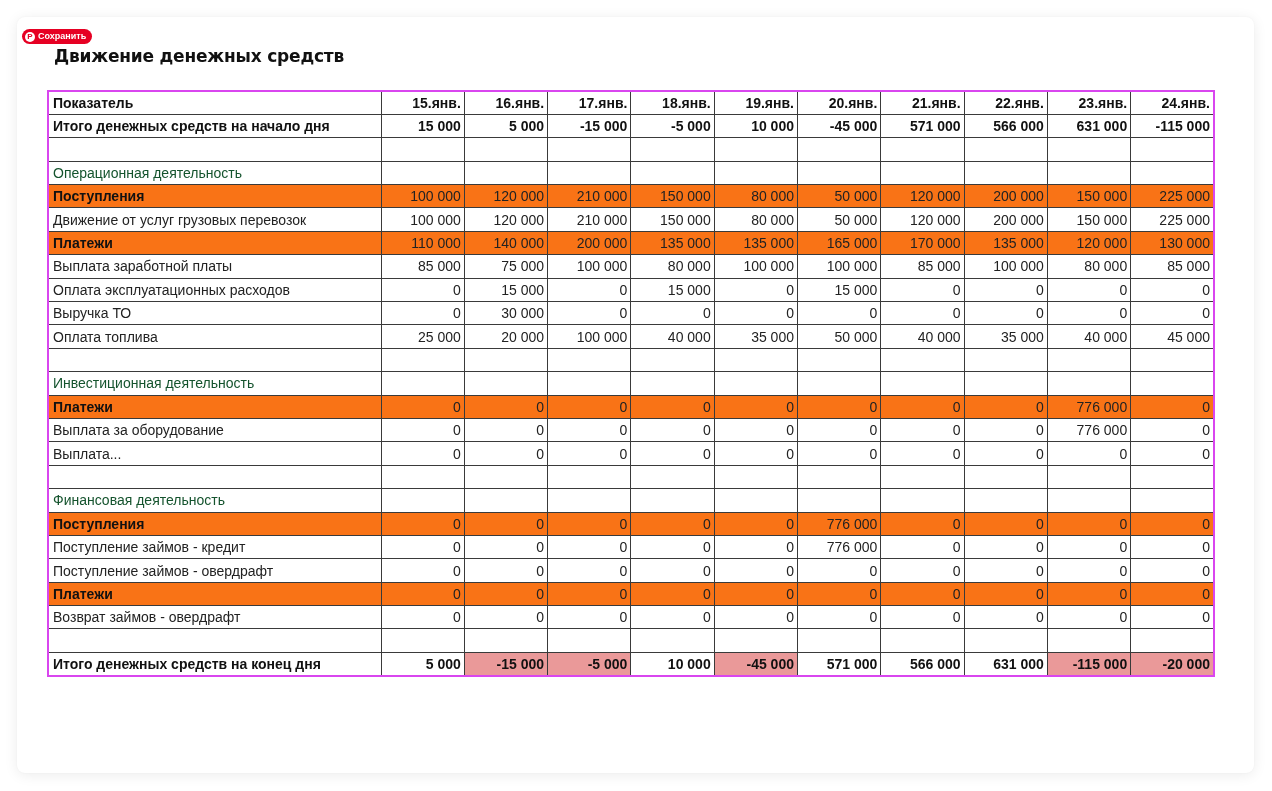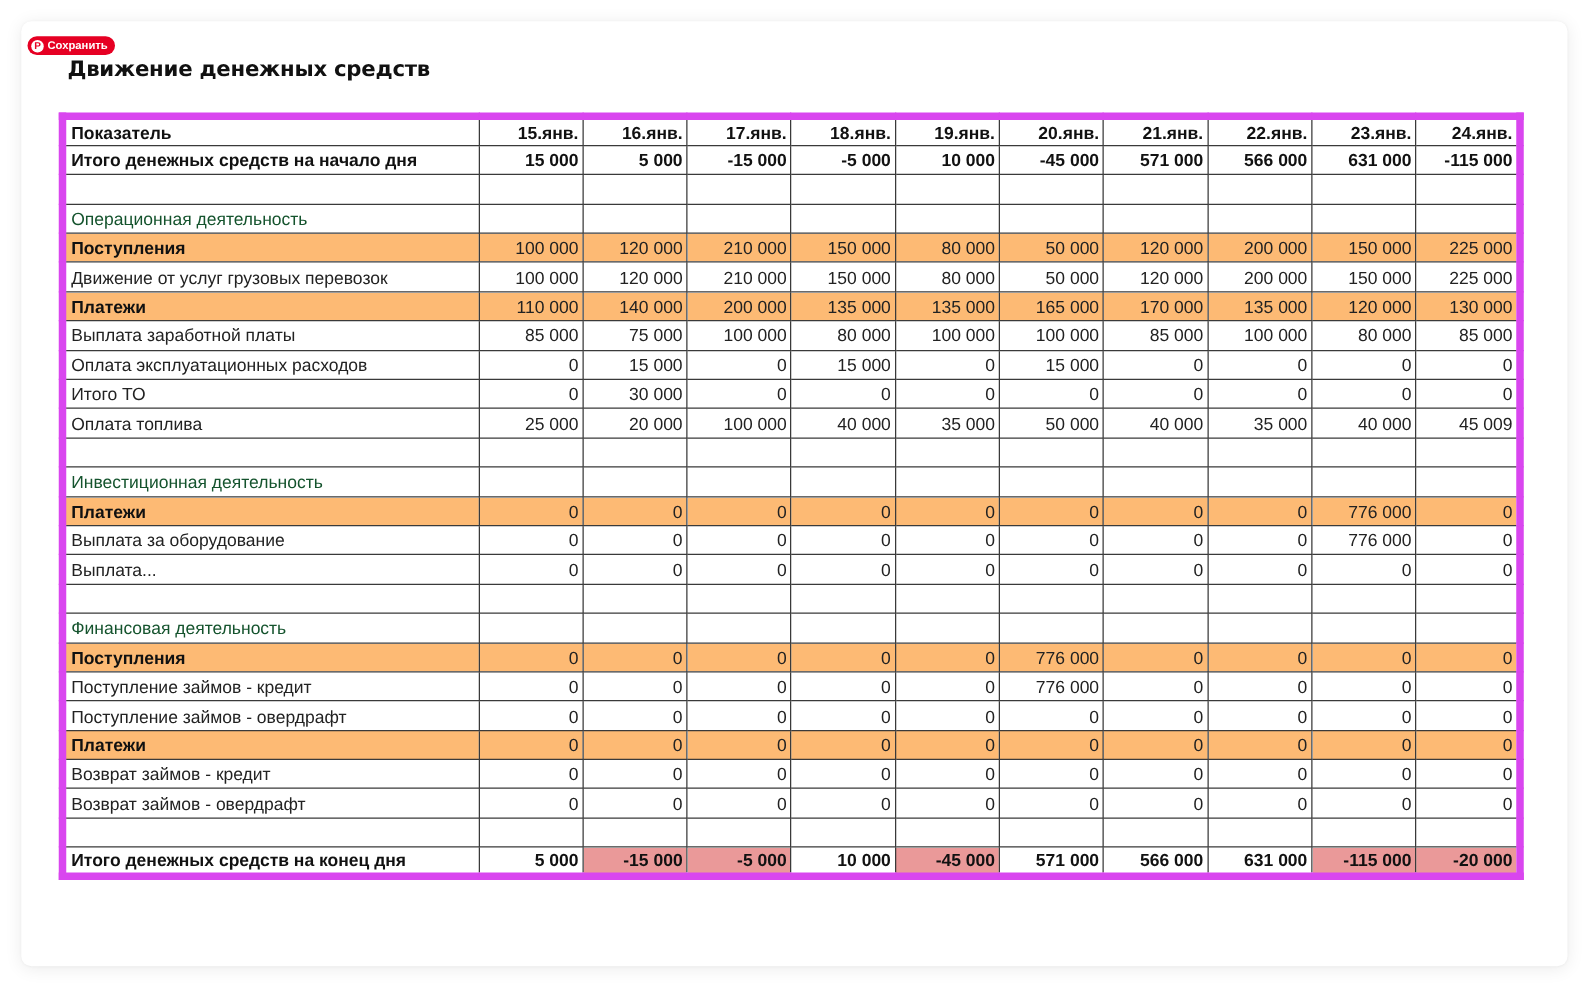--- a/index.html
+++ b/index.html
@@ -34,25 +34,25 @@
     font-size: 14px; color: #222;
   }
   table.cf col.c0 { width: 333px; }
   table.cf col.cd { width: 83.3px; }
   table.cf td {
     border: 1.5px solid #3a3a3a; height: 23.4px; padding: 0 3px 0 4px;
     white-space: nowrap; overflow: hidden; box-sizing: border-box;
   }
   table.cf td.num { text-align: right; }
   table.cf tr.bold td { font-weight: bold; color: #111; }
-  table.cf tr.sub td { background: #fdba74; }
+  table.cf tr.sub td { background: #f97316; }
   table.cf tr.section td.label { font-weight: normal; color: #14532d; }
   table.cf tr.sub td.label { font-weight: bold; color: #111; }
   table.cf td.neg { background: #ea9999; }
-  table.cf { border: 6px solid #d946ef; }
+  table.cf { border: 2px solid #d946ef; }
 </style>
 </head>
 <body>
 
 <div class="card"></div>
 
 <div class="pin-btn">
   <span class="pin-icon">P</span>
   <span>Сохранить</span>
 </div>
@@ -185,21 +185,21 @@
         <td class="num">0</td>
         <td class="num">15 000</td>
         <td class="num">0</td>
         <td class="num">15 000</td>
         <td class="num">0</td>
         <td class="num">0</td>
         <td class="num">0</td>
         <td class="num">0</td>
       </tr>
       <tr class="">
-        <td class="label">Итого ТО</td>
+        <td class="label">Выручка ТО</td>
         <td class="num">0</td>
         <td class="num">30 000</td>
         <td class="num">0</td>
         <td class="num">0</td>
         <td class="num">0</td>
         <td class="num">0</td>
         <td class="num">0</td>
         <td class="num">0</td>
         <td class="num">0</td>
         <td class="num">0</td>
@@ -208,21 +208,21 @@
         <td class="label">Оплата топлива</td>
         <td class="num">25 000</td>
         <td class="num">20 000</td>
         <td class="num">100 000</td>
         <td class="num">40 000</td>
         <td class="num">35 000</td>
         <td class="num">50 000</td>
         <td class="num">40 000</td>
         <td class="num">35 000</td>
         <td class="num">40 000</td>
-        <td class="num">45 009</td>
+        <td class="num">45 000</td>
       </tr>
       <tr class="">
         <td class="label"></td>
         <td class="num"></td>
         <td class="num"></td>
         <td class="num"></td>
         <td class="num"></td>
         <td class="num"></td>
         <td class="num"></td>
         <td class="num"></td>
@@ -342,33 +342,20 @@
         <td class="num">0</td>
         <td class="num">0</td>
         <td class="num">0</td>
         <td class="num">0</td>
         <td class="num">0</td>
         <td class="num">0</td>
         <td class="num">0</td>
       </tr>
       <tr class="sub">
         <td class="label">Платежи</td>
-        <td class="num">0</td>
-        <td class="num">0</td>
-        <td class="num">0</td>
-        <td class="num">0</td>
-        <td class="num">0</td>
-        <td class="num">0</td>
-        <td class="num">0</td>
-        <td class="num">0</td>
-        <td class="num">0</td>
-        <td class="num">0</td>
-      </tr>
-      <tr class="">
-        <td class="label">Возврат займов - кредит</td>
         <td class="num">0</td>
         <td class="num">0</td>
         <td class="num">0</td>
         <td class="num">0</td>
         <td class="num">0</td>
         <td class="num">0</td>
         <td class="num">0</td>
         <td class="num">0</td>
         <td class="num">0</td>
         <td class="num">0</td>

